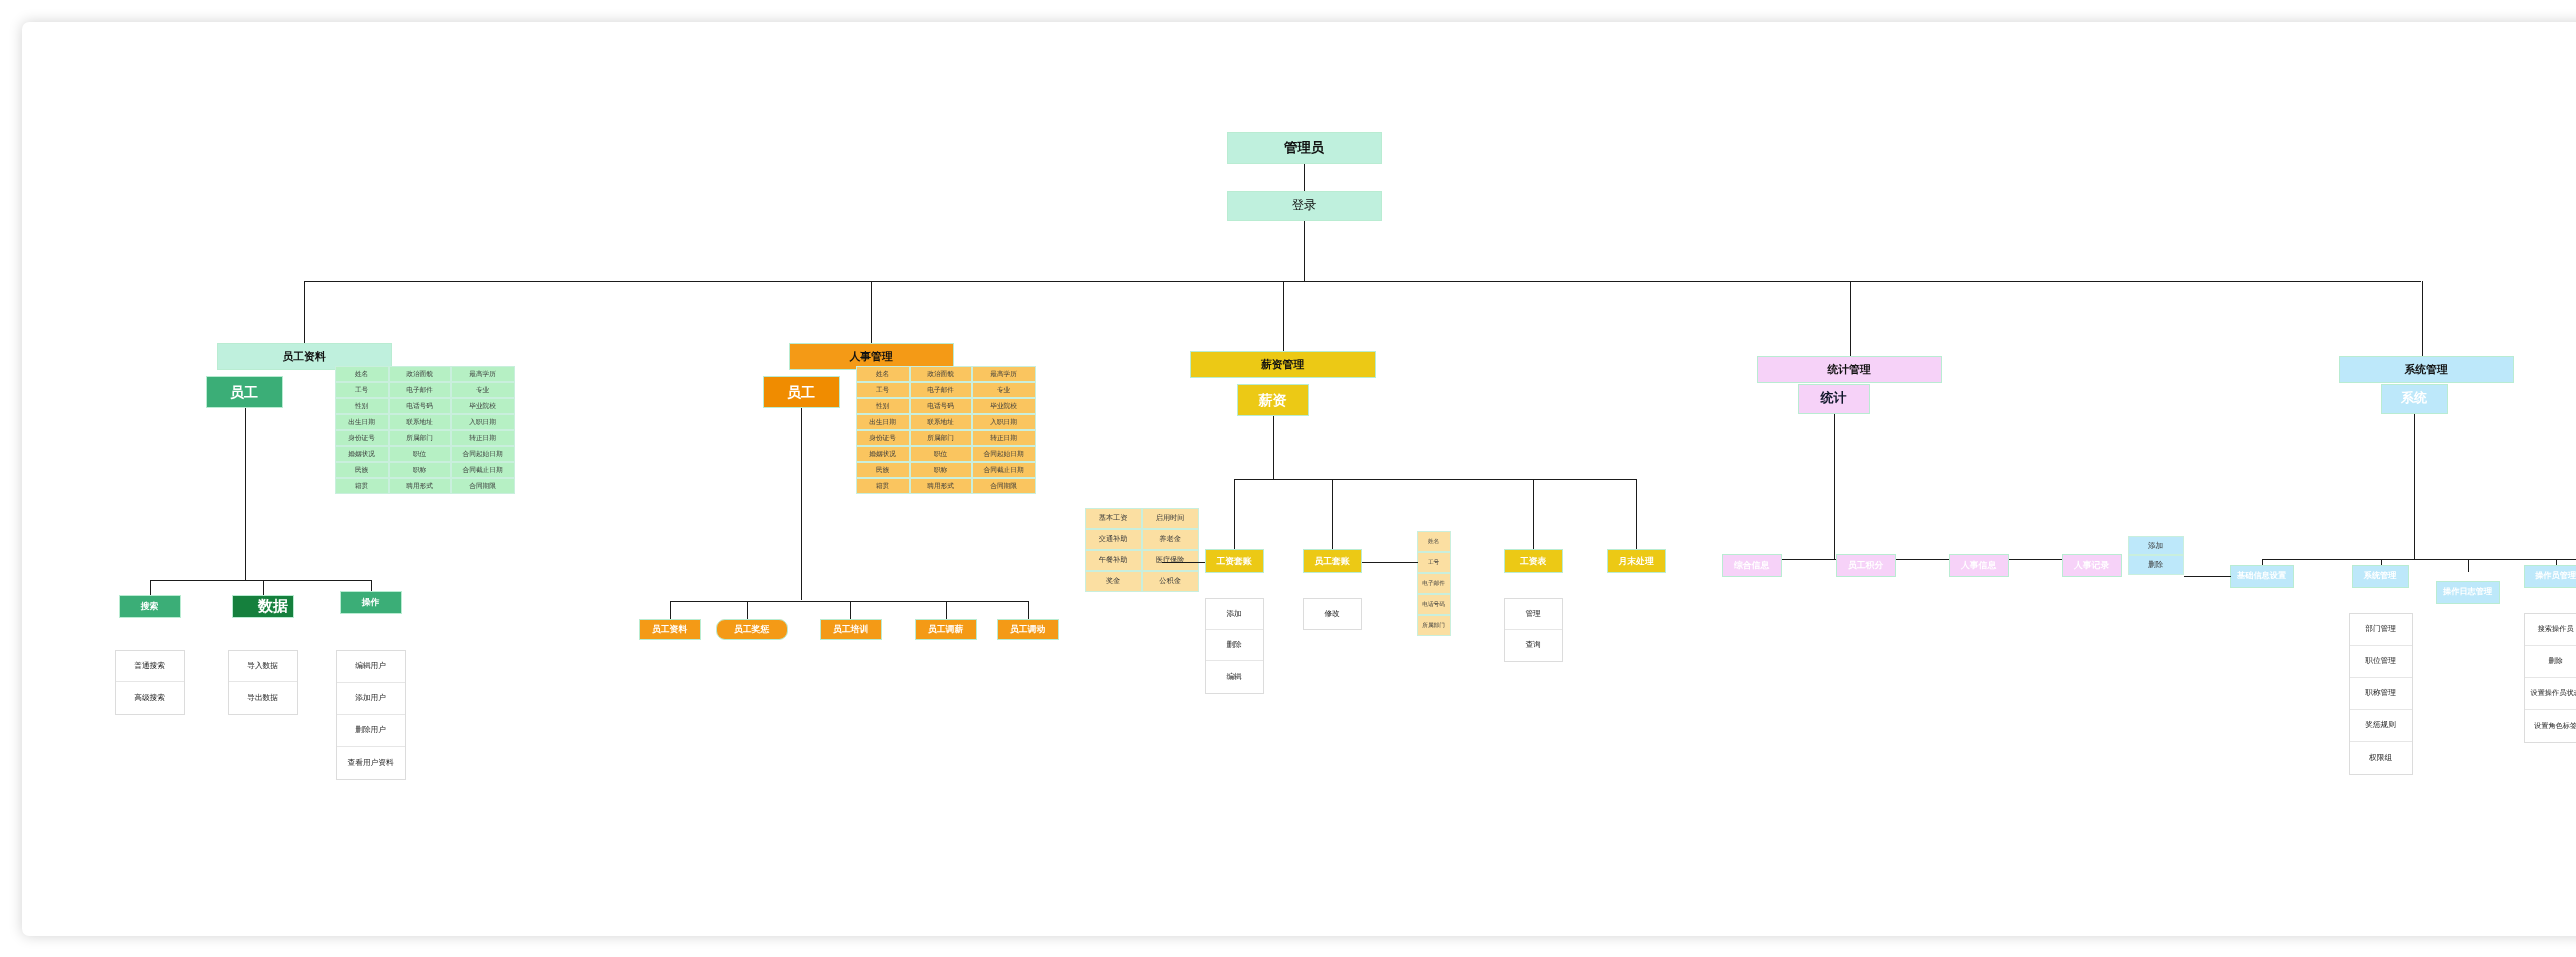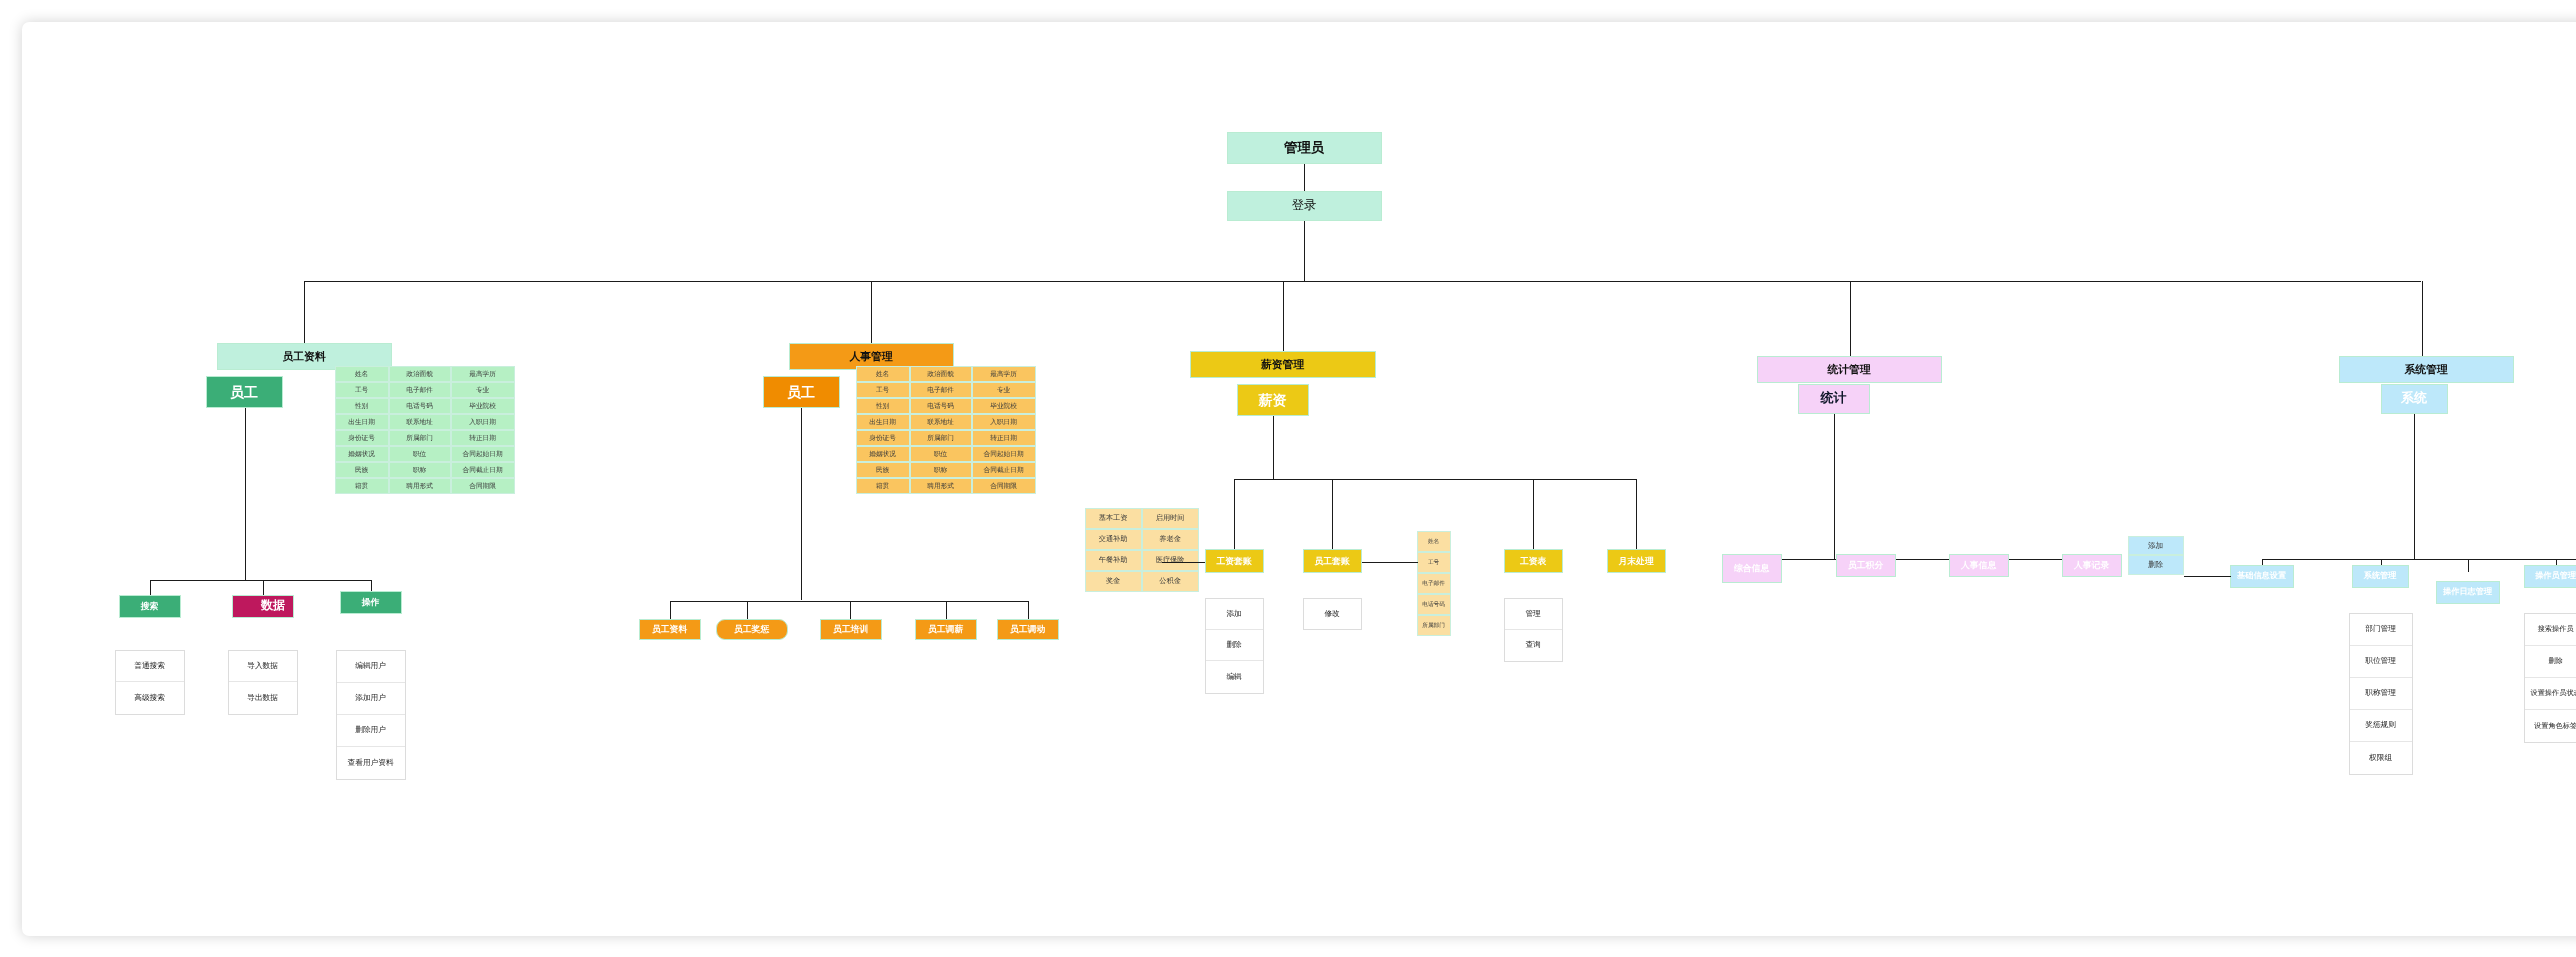--- a/index.html
+++ b/index.html
@@ -75,21 +75,21 @@
         <div class="edge v" style="left: 223px; top: 386px; height: 172px;"></div>
         <div class="edge h" style="left: 128px; top: 558px; width: 222px;"></div>
         <div class="edge v" style="left: 128px; top: 558px; height: 15.5px;"></div>
         <div class="edge v" style="left: 241px; top: 558px; height: 15.5px;"></div>
         <div class="edge v" style="left: 349px; top: 558px; height: 15.5px;"></div>
         <div class="node" style="left: 97px; top: 573px; width: 62px; height: 23px; background: rgb(59, 174, 119); color: rgb(255, 255, 255); font-size: 8.8px; font-weight: 700;">搜索</div>
         <div class="wbox" style="left: 93px; top: 628px; width: 70px; height: 65px;">
           <div class="wcell" style="height: 32px; font-size: 7.7px;">普通搜索</div>
           <div class="wcell" style="height: 32px; font-size: 7.7px;">高级搜索</div>
         </div>
-        <div class="node" style="left: 210px; top: 573px; width: 62px; height: 23px; background: #be185d; color: rgb(255, 255, 255); font-size: 12px; font-weight: 700; padding-left: 21px;">数据</div>
+        <div class="node" style="left: 210px; top: 573px; width: 62px; height: 23px; background: #15803d; color: rgb(255, 255, 255); font-size: 15px; font-weight: 700; padding-left: 21px;">数据</div>
         <div class="wbox" style="left: 206px; top: 628px; width: 70px; height: 65px;">
           <div class="wcell" style="height: 32px; font-size: 7.7px;">导入数据</div>
           <div class="wcell" style="height: 32px; font-size: 7.7px;">导出数据</div>
         </div>
         <div class="node" style="left: 318px; top: 569px; width: 62px; height: 23px; background: rgb(59, 174, 119); color: rgb(255, 255, 255); font-size: 8.8px; font-weight: 700;">操作</div>
         <div class="wbox" style="left: 314px; top: 628px; width: 70px; height: 130px;">
           <div class="wcell" style="height: 32px; font-size: 7.7px;">编辑用户</div>
           <div class="wcell" style="height: 32px; font-size: 7.7px;">添加用户</div>
           <div class="wcell" style="height: 32px; font-size: 7.7px;">删除用户</div>
           <div class="wcell" style="height: 32px; font-size: 7.7px;">查看用户资料</div>
@@ -190,21 +190,21 @@
         </div>
         <div class="edge h" style="left: 1340px; top: 540px; width: 56px;"></div>
         <div class="node" style="left: 1735px; top: 334px; width: 185px; height: 27px; background: rgb(246, 210, 248); color: rgb(17, 17, 17); font-size: 10.8px; font-weight: 700;">统计管理</div>
         <div class="node" style="left: 1776px; top: 362px; width: 72px; height: 30px; background: rgb(246, 210, 248); color: #0f172a; font-size: 13px; font-weight: 700;">统计</div>
         <div class="edge v" style="left: 1812px; top: 392px; height: 145px;"></div>
         <div class="edge h" style="left: 1730px; top: 537px; width: 340px;"></div>
         <div class="edge v" style="left: 1730px; top: 537px; height: 15.5px;"></div>
         <div class="edge v" style="left: 1843px; top: 537px; height: 15.5px;"></div>
         <div class="edge v" style="left: 1957px; top: 537px; height: 15.5px;"></div>
         <div class="edge v" style="left: 2070px; top: 537px; height: 15.5px;"></div>
-        <div class="node" style="left: 1700px; top: 532px; width: 60px; height: 29px; background: rgb(246, 210, 248); color: rgb(255, 255, 255); font-size: 8.8px; font-weight: 700;">综合信息</div>
+        <div class="node" style="left: 1700px; top: 532px; width: 60px; height: 23px; background: rgb(246, 210, 248); color: rgb(255, 255, 255); font-size: 8.8px; font-weight: 700;">综合信息</div>
         <div class="node" style="left: 1814px; top: 532px; width: 60px; height: 23px; background: rgb(246, 210, 248); color: rgb(255, 255, 255); font-size: 8.8px; font-weight: 700;">员工积分</div>
         <div class="node" style="left: 1927px; top: 532px; width: 60px; height: 23px; background: rgb(246, 210, 248); color: rgb(255, 255, 255); font-size: 8.8px; font-weight: 700;">人事信息</div>
         <div class="node" style="left: 2040px; top: 532px; width: 60px; height: 23px; background: rgb(246, 210, 248); color: rgb(255, 255, 255); font-size: 8.8px; font-weight: 700;">人事记录</div>
         <div class="node" style="left: 2317px; top: 334px; width: 175px; height: 27px; background: rgb(189, 232, 250); color: rgb(17, 17, 17); font-size: 10.8px; font-weight: 700;">系统管理</div>
         <div class="node" style="left: 2359px; top: 362px; width: 67px; height: 30px; background: rgb(189, 232, 250); color: rgb(255, 255, 255); font-size: 13px; font-weight: 700;">系统</div>
         <div class="edge v" style="left: 2392px; top: 392px; height: 145px;"></div>
         <div class="edge h" style="left: 2240px; top: 537px; width: 355px;"></div>
         <div class="edge v" style="left: 2240px; top: 537px; height: 13px;"></div>
         <div class="edge v" style="left: 2359px; top: 537px; height: 13px;"></div>
         <div class="edge v" style="left: 2446px; top: 537px; height: 13px;"></div>

